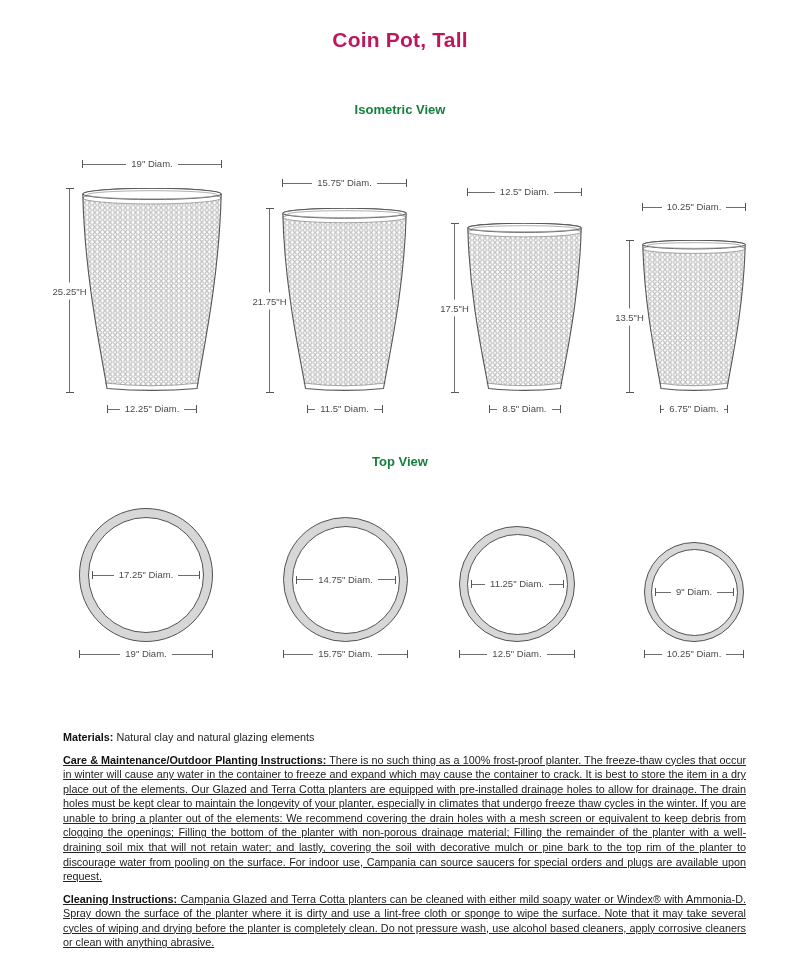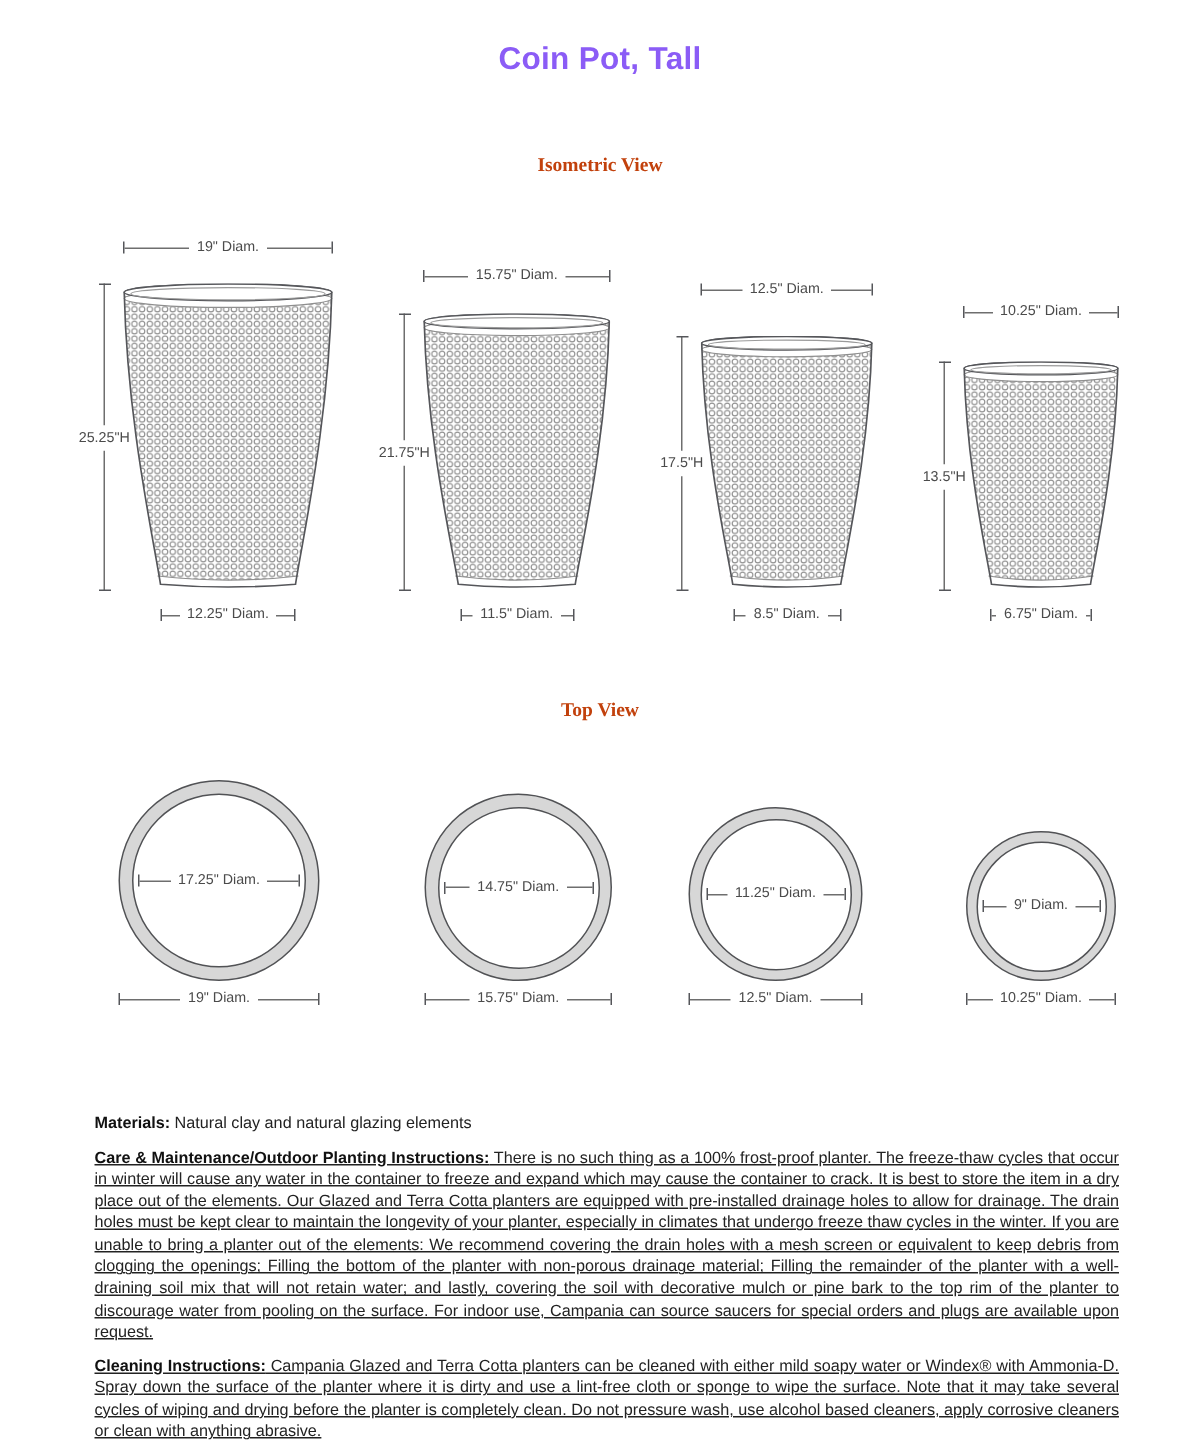--- a/index.html
+++ b/index.html
@@ -1,21 +1,21 @@
 <!DOCTYPE html>
 <html><head>
 <meta charset="utf-8">
 <style>
   html,body{margin:0;padding:0;background:#fff;}
   body{width:800px;height:960px;font-family:"Liberation Sans",sans-serif;color:#222;overflow:hidden;}
 
-  .page-title{margin:28px 0 0;text-align:center;font-size:21px;font-weight:bold;color:#8b5cf6;letter-spacing:.2px;}
-  .section-title{margin:0;text-align:center;font-size:13px;font-weight:bold;color:#c2410c;font-family:Liberation Serif, serif;}
+  .page-title{margin:28px 0 0;text-align:center;font-size:21px;font-weight:bold;color:#be185d;letter-spacing:.2px;}
+  .section-title{margin:0;text-align:center;font-size:13px;font-weight:bold;color:#15803d;}
   .section-title.iso{margin-top:50px;}
-  .section-title.top{margin-top:49px;}
+  .section-title.top{margin-top:39px;}
 
   
   .hdim{display:flex;align-items:center;height:12px;}
   .hdim .t{width:1px;height:8px;background:#55565a;flex:0 0 auto;}
   .hdim .l{flex:1;height:1px;background:#6e6e6e;}
   .hdim .lab{padding:0 5px;font-size:9.5px;line-height:1;color:#4b4b4b;white-space:nowrap;}
   .vdim{position:absolute;top:0;bottom:0;left:-13px;width:1px;background:#6e6e6e;}
   .vdim::before,.vdim::after{content:"";position:absolute;left:-3.5px;width:8px;height:1px;background:#55565a;}
   .vdim::before{top:0;}
   .vdim::after{bottom:0;}

